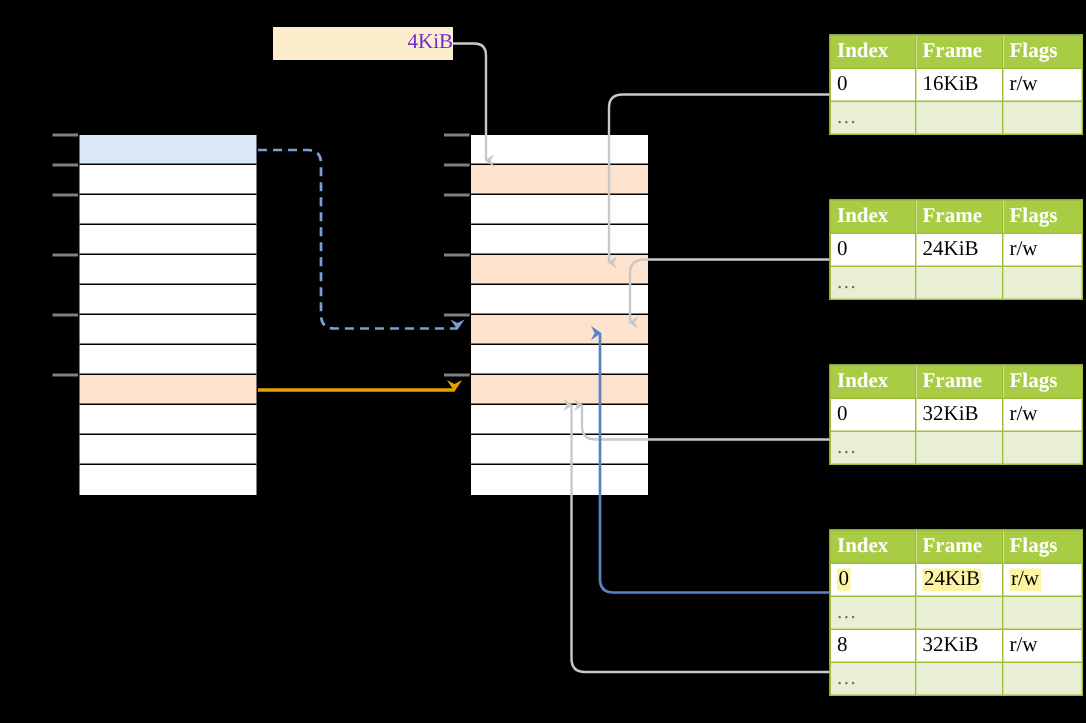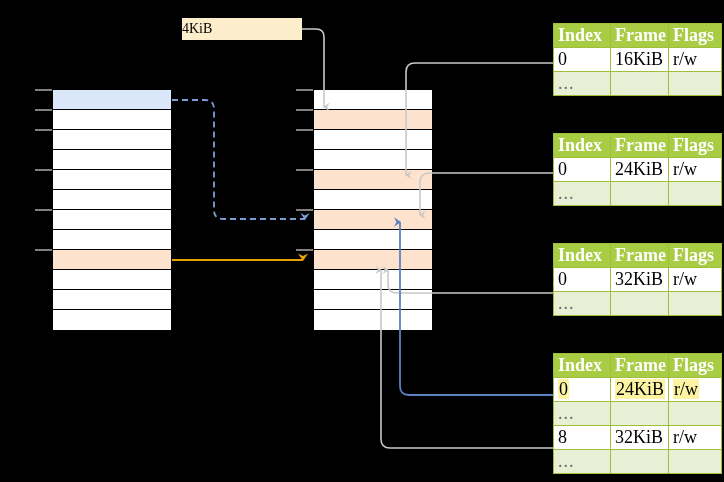--- a/index.html
+++ b/index.html
@@ -36,39 +36,39 @@
     position: absolute;
     height: 2px;
     width: 17px;
     background: #808080;
   }
 
   
   .labelbox {
     position: absolute;
     background: #fdeecb;
-    color: #000000;
+    color: #6d28d9;
     display: flex;
     align-items: center;
-    justify-content: flex-start;
+    justify-content: flex-end;
     font-size: 14px;
     box-sizing: border-box;
   }
 
   
   .ptable {
     position: absolute;
     border-collapse: collapse;
     background: #ffffff;
     table-layout: fixed;
   }
   .ptable th, .ptable td {
     border: 1px solid #9fbf3b;
     padding: 1px 4px;
-    font-size: 18px;
+    font-size: 14px;
     color: #000000;
     height: 22px;
     box-sizing: border-box;
     overflow: hidden;
     white-space: nowrap;
   }
   .ptable th {
     background: #a9cc45;
     color: #ffffff;
     font-weight: bold;

